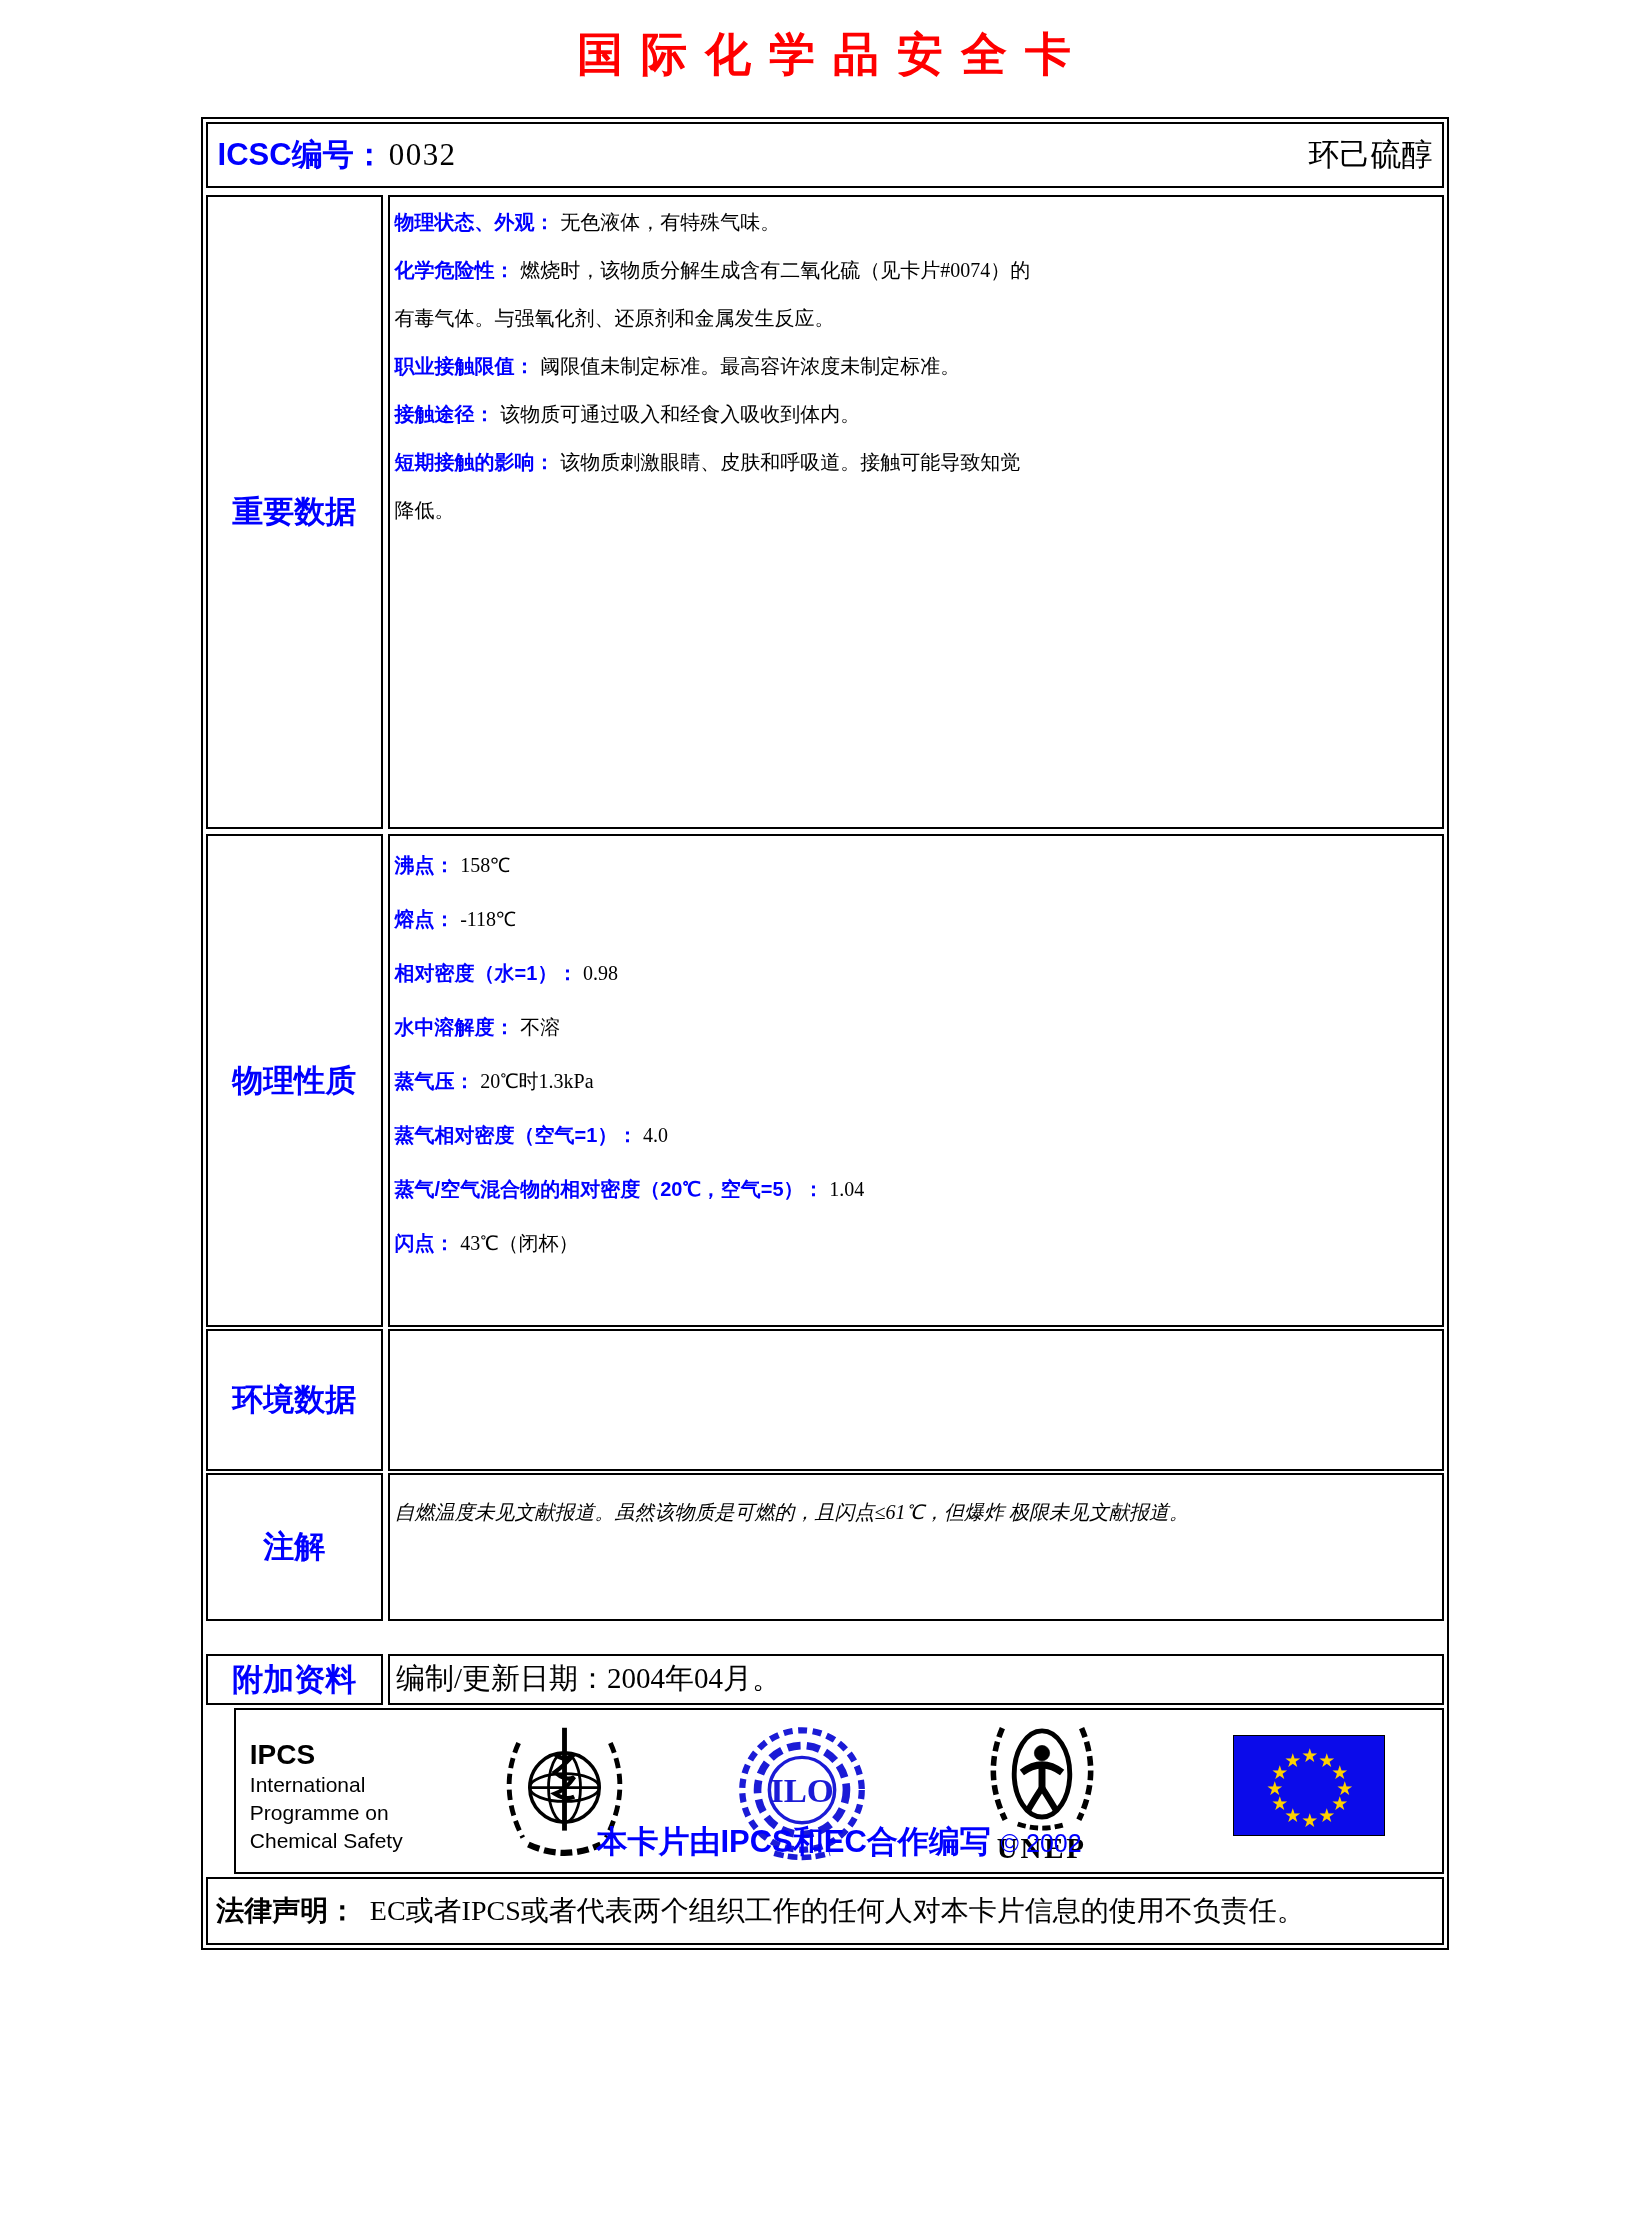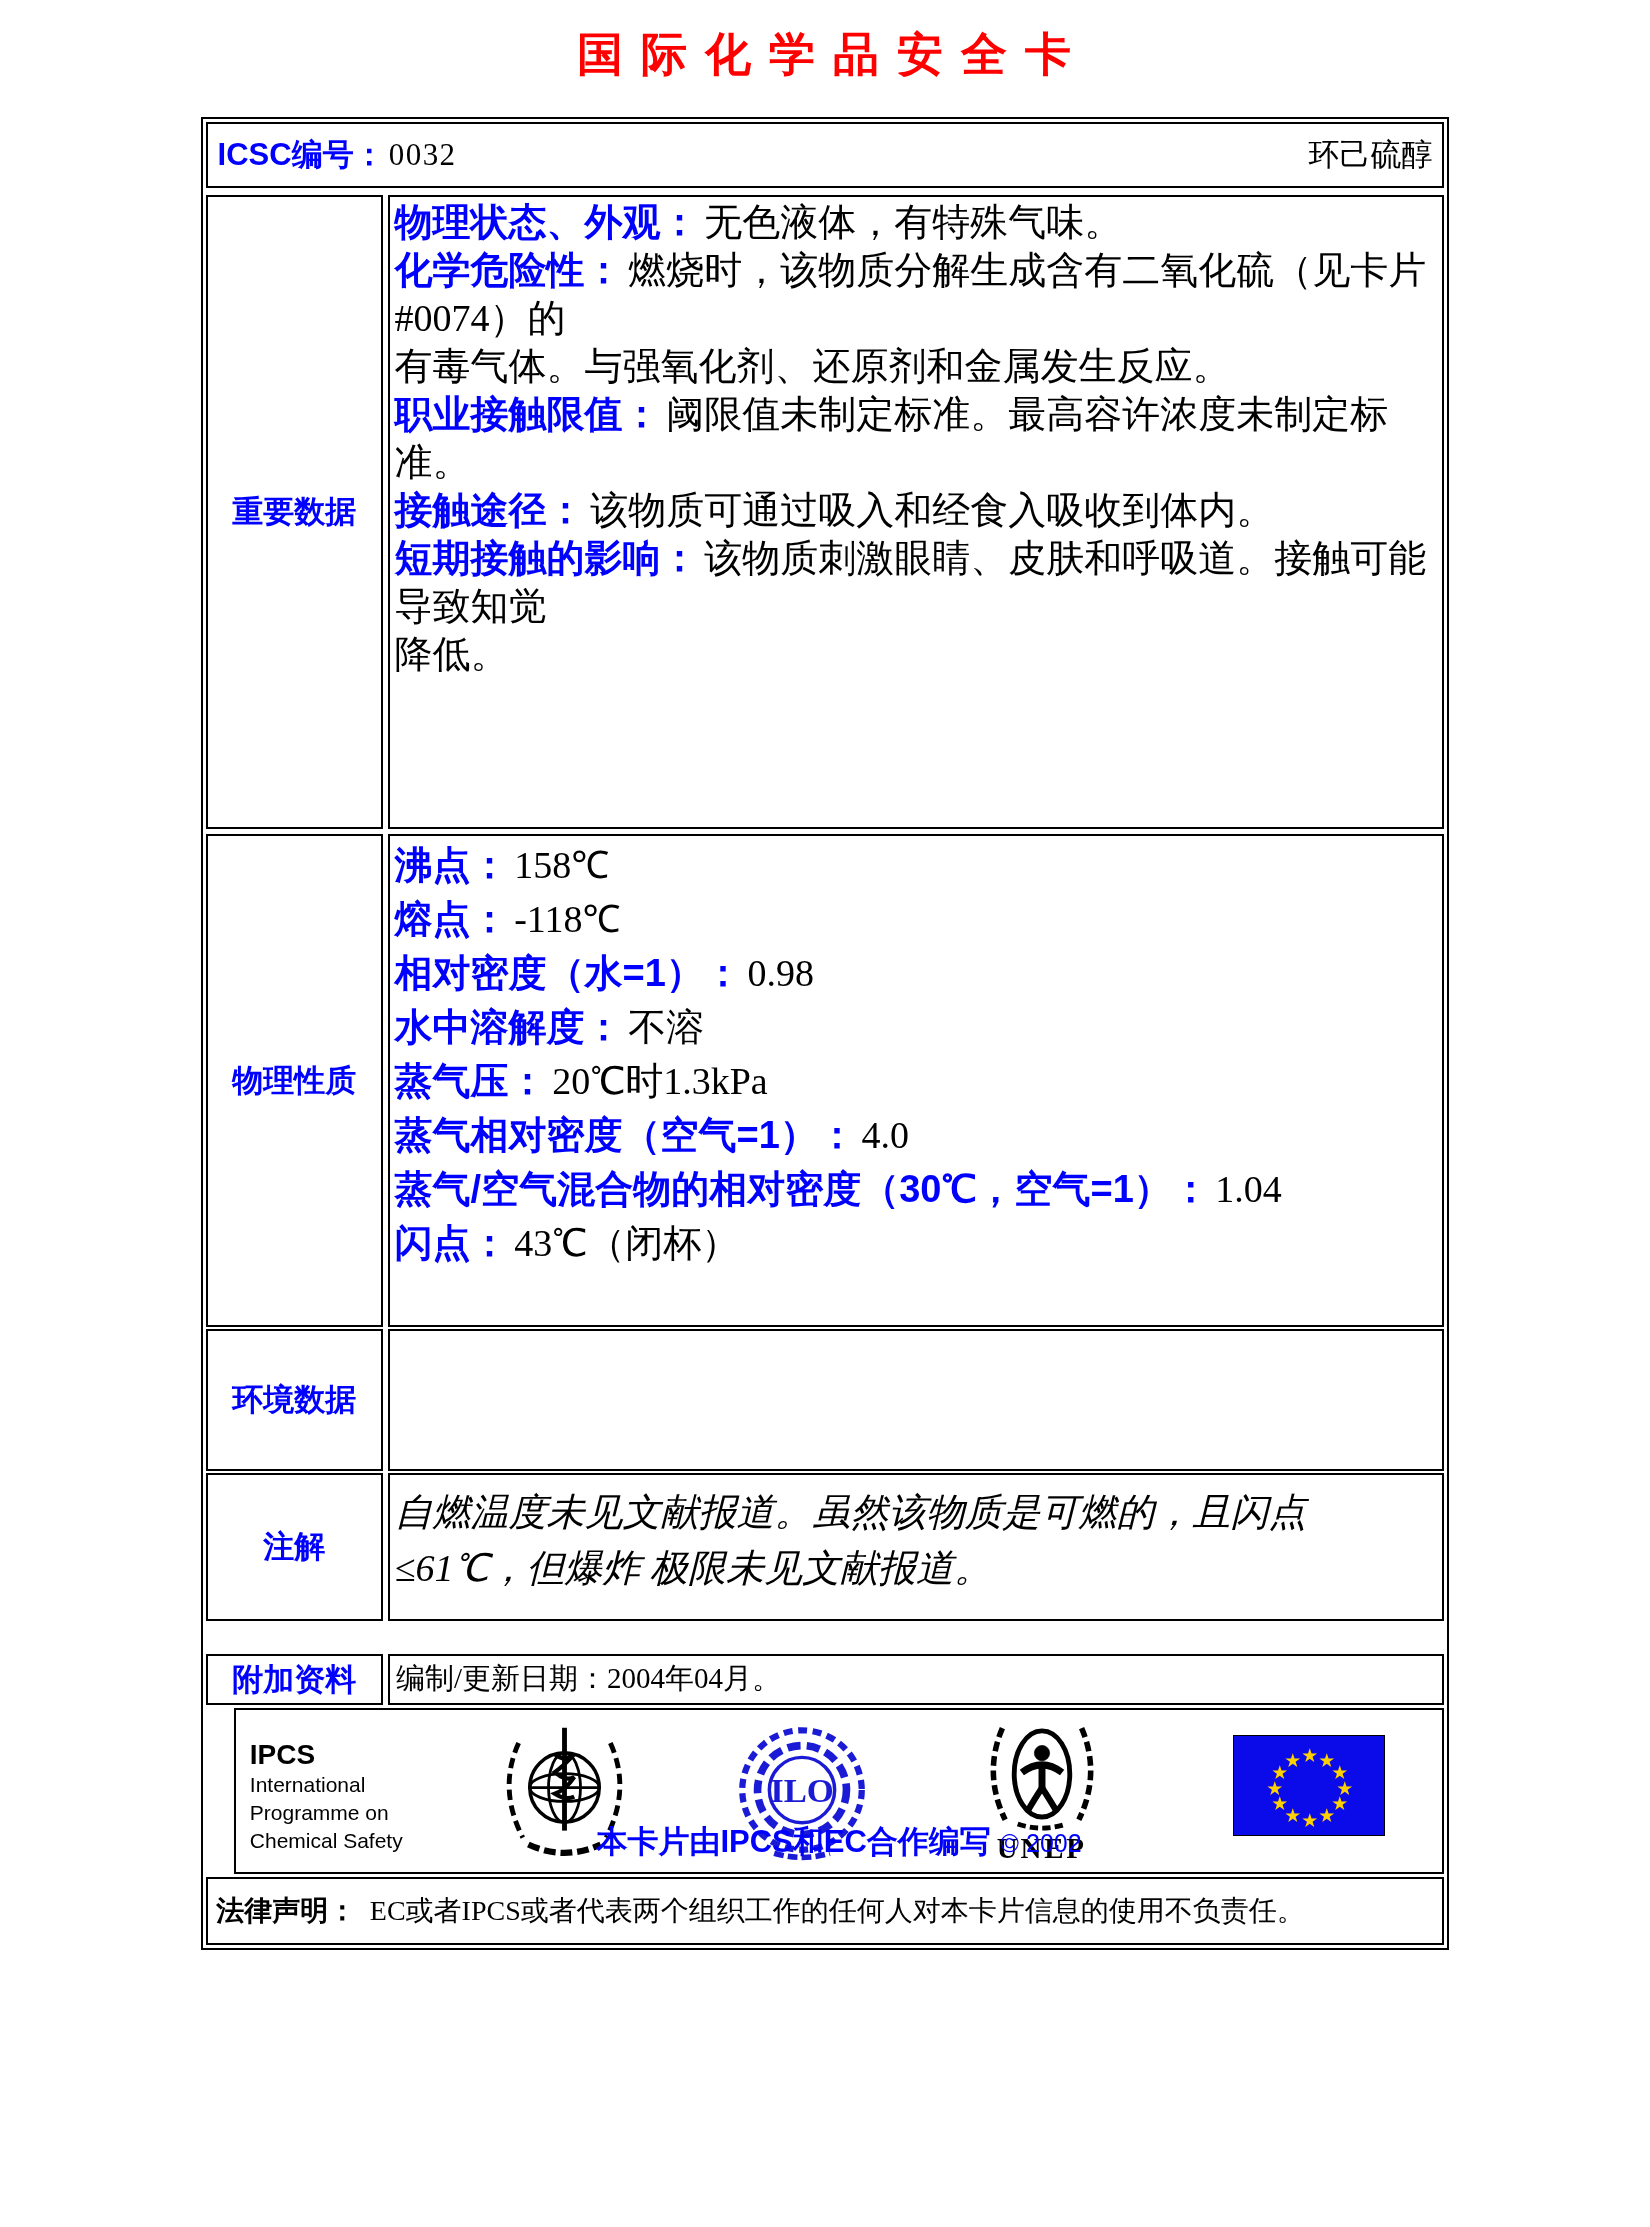--- a/index.html
+++ b/index.html
@@ -35,21 +35,21 @@
   
   .icsc-cell{display:flex;align-items:center;justify-content:space-between;
              padding:0 9.8px;font-size:31px;width:100%;}
   .icsc-left .num{margin-left:4.2px;letter-spacing:1.4px;}
   .chem-name{font-size:31px;}
 
   
   .sec-label{font-size:31px;line-height:1.2;text-align:center;}
 
   
-  .sec-content{padding:1.4px 5.6px 0 4.2px;font-size:38px;}
+  .sec-content{padding:1.4px 5.6px 0 4.2px;font-size:20px;}
   .r-imp  .sec-content{line-height:48px;}
   .r-phys .sec-content{line-height:54px;padding-top:2.8px;}
   .r-notes .sec-content{line-height:56px;padding-top:9px;font-style:italic;}
   .item{display:block;}
   .item .lbl{margin-right:5.6px;}
   .item .val{white-space:pre-line;}
 
   .add-cell{display:flex;align-items:center;padding:0 5.6px;font-size:29px;}
 
   
@@ -116,21 +116,21 @@
       <div class="cell label-cell">
         <span class="blue sec-label">物理性质</span>
       </div>
       <div class="cell content-cell sec-content">
         <div class="item"><span class="blue lbl">沸点：</span><span class="blk val">158℃</span></div>
         <div class="item"><span class="blue lbl">熔点：</span><span class="blk val">-118℃</span></div>
         <div class="item"><span class="blue lbl">相对密度（水=1）：</span><span class="blk val">0.98</span></div>
         <div class="item"><span class="blue lbl">水中溶解度：</span><span class="blk val">不溶</span></div>
         <div class="item"><span class="blue lbl">蒸气压：</span><span class="blk val">20℃时1.3kPa</span></div>
         <div class="item"><span class="blue lbl">蒸气相对密度（空气=1）：</span><span class="blk val">4.0</span></div>
-        <div class="item"><span class="blue lbl">蒸气/空气混合物的相对密度（30℃，空气=1）：</span><span class="blk val">1.04</span></div>
+        <div class="item"><span class="blue lbl">蒸气/空气混合物的相对密度（20℃，空气=5）：</span><span class="blk val">1.04</span></div>
         <div class="item"><span class="blue lbl">闪点：</span><span class="blk val">43℃（闭杯）</span></div>
       </div>
     </div>
 
     <div class="row r-env">
       <div class="cell label-cell">
         <span class="blue sec-label">环境数据</span>
       </div>
       <div class="cell content-cell sec-content">
         <span class="blk val"></span>

